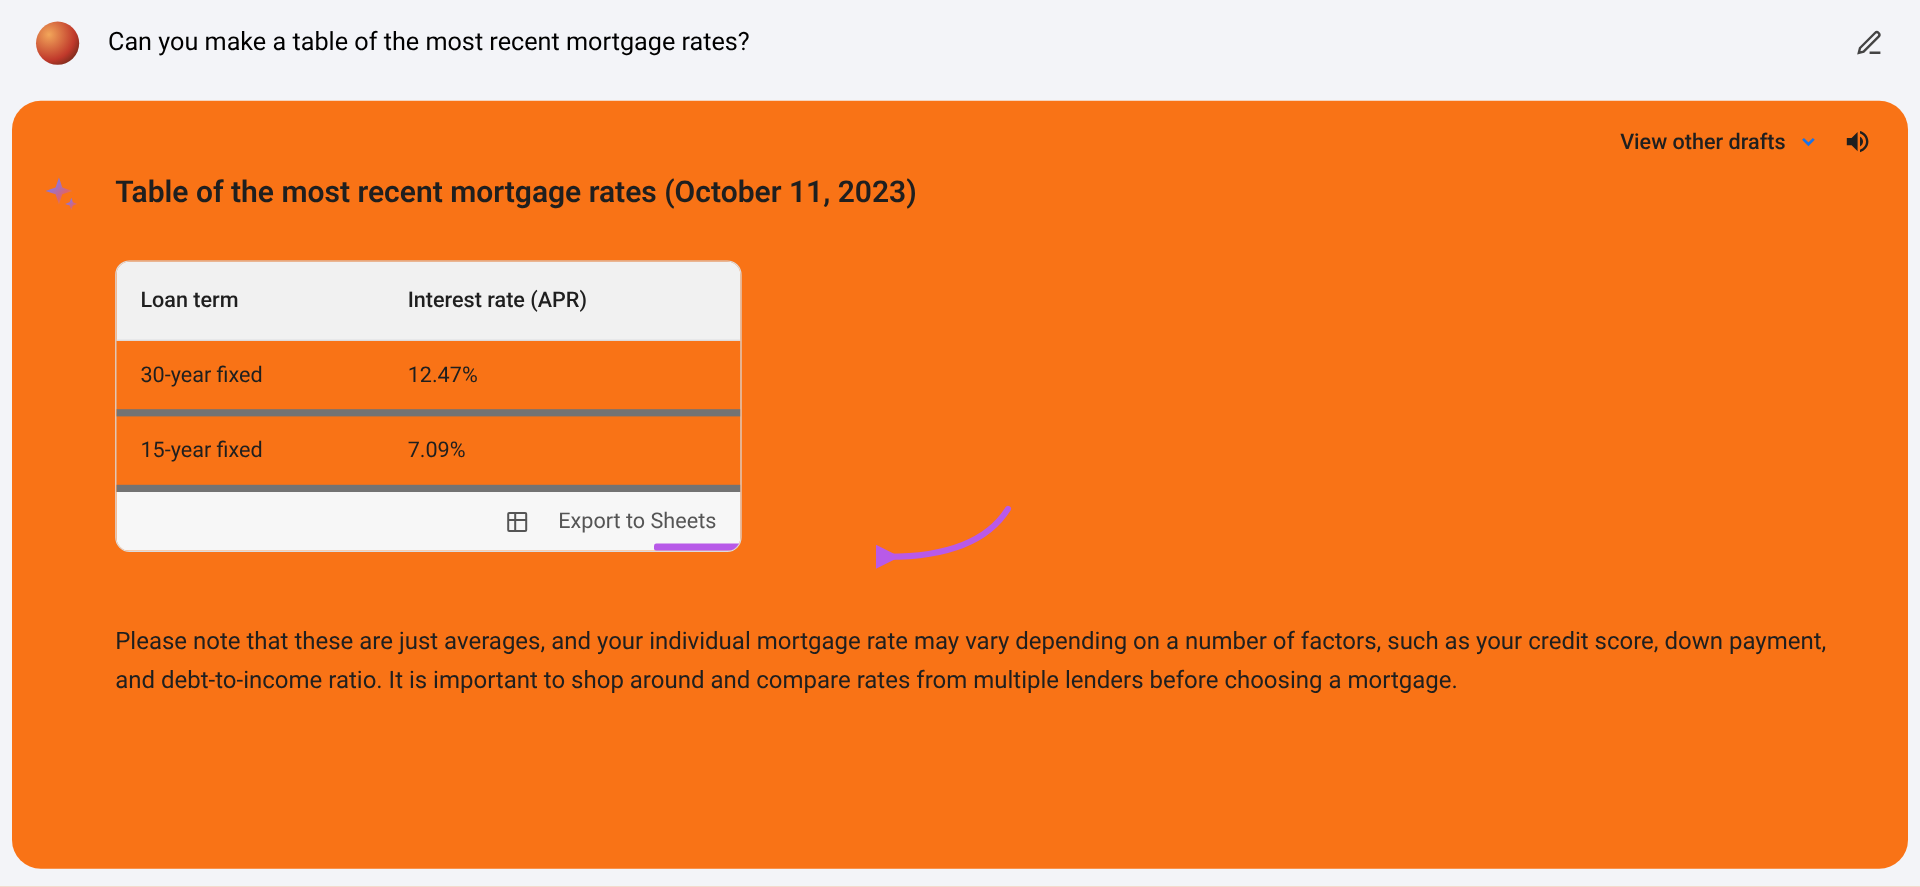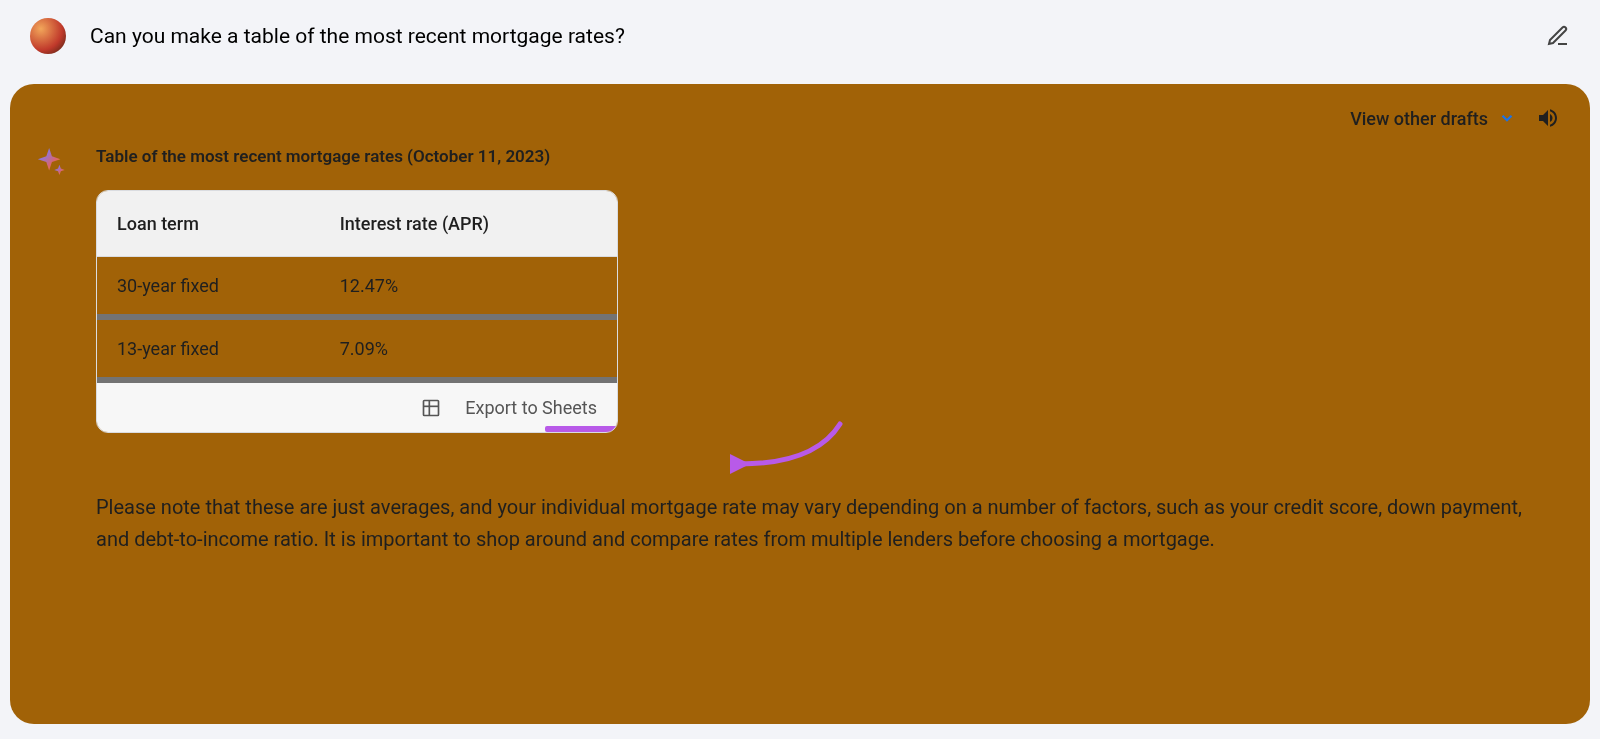--- a/index.html
+++ b/index.html
@@ -28,21 +28,21 @@
       font-size: 21px;
       color: #000000;
       flex: 1;
     }
     .edit-icon {
       width: 24px; height: 24px;
       color: #444;
       cursor: pointer;
     }
     .response-card {
-      background: #a16207;
+      background: #f97316;
       border-radius: 24px;
       margin: 12px 10px 0 10px;
       padding: 18px 26px 0 26px;
       position: relative;
       height: 640px;
     }
     .card-top-actions {
       display: flex;
       justify-content: flex-end;
       align-items: center;
@@ -74,23 +74,23 @@
     .sparkle {
       width: 30px; height: 30px;
       margin-right: 30px;
       flex: 0 0 auto;
     }
     .content {
       flex: 1;
       padding-right: 20px;
     }
     .title {
-      font-size: 17px;
+      font-size: 25px;
       font-weight: 600;
-      margin-bottom: 24px;
+      margin-bottom: 42px;
     }
     .tbl-wrap {
       width: 522px;
       border: 1px solid #dadce0;
       border-radius: 12px;
       overflow: hidden;
       position: relative;
     }
     table {
       width: 100%;
@@ -191,21 +191,21 @@
               <th>Loan term</th>
               <th>Interest rate (APR)</th>
             </tr>
           </thead>
           <tbody>
             <tr>
               <td>30-year fixed</td>
               <td>12.47%</td>
             </tr>
             <tr>
-              <td>13-year fixed</td>
+              <td>15-year fixed</td>
               <td>7.09%</td>
             </tr>
           </tbody>
         </table>
         <div class="tbl-footer">
           <svg width="20" height="20" viewBox="0 0 24 24" fill="none" stroke="#555" stroke-width="2">
             <rect x="3" y="3" width="18" height="18" rx="1"></rect>
             <line x1="3" y1="10" x2="21" y2="10"></line>
             <line x1="10" y1="3" x2="10" y2="21"></line>
           </svg>

